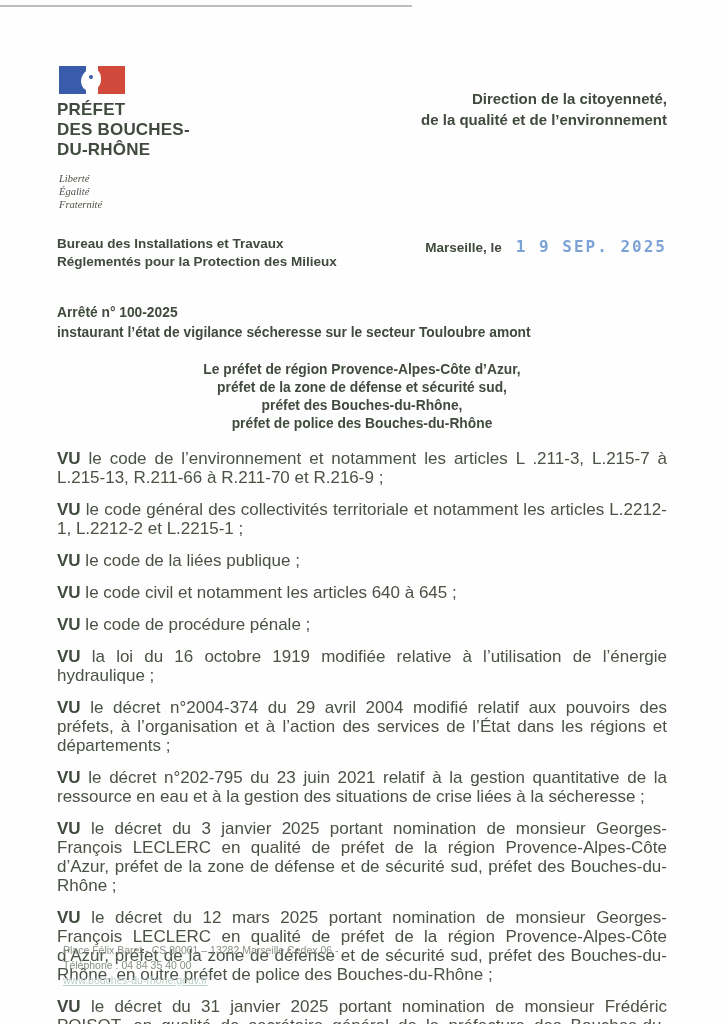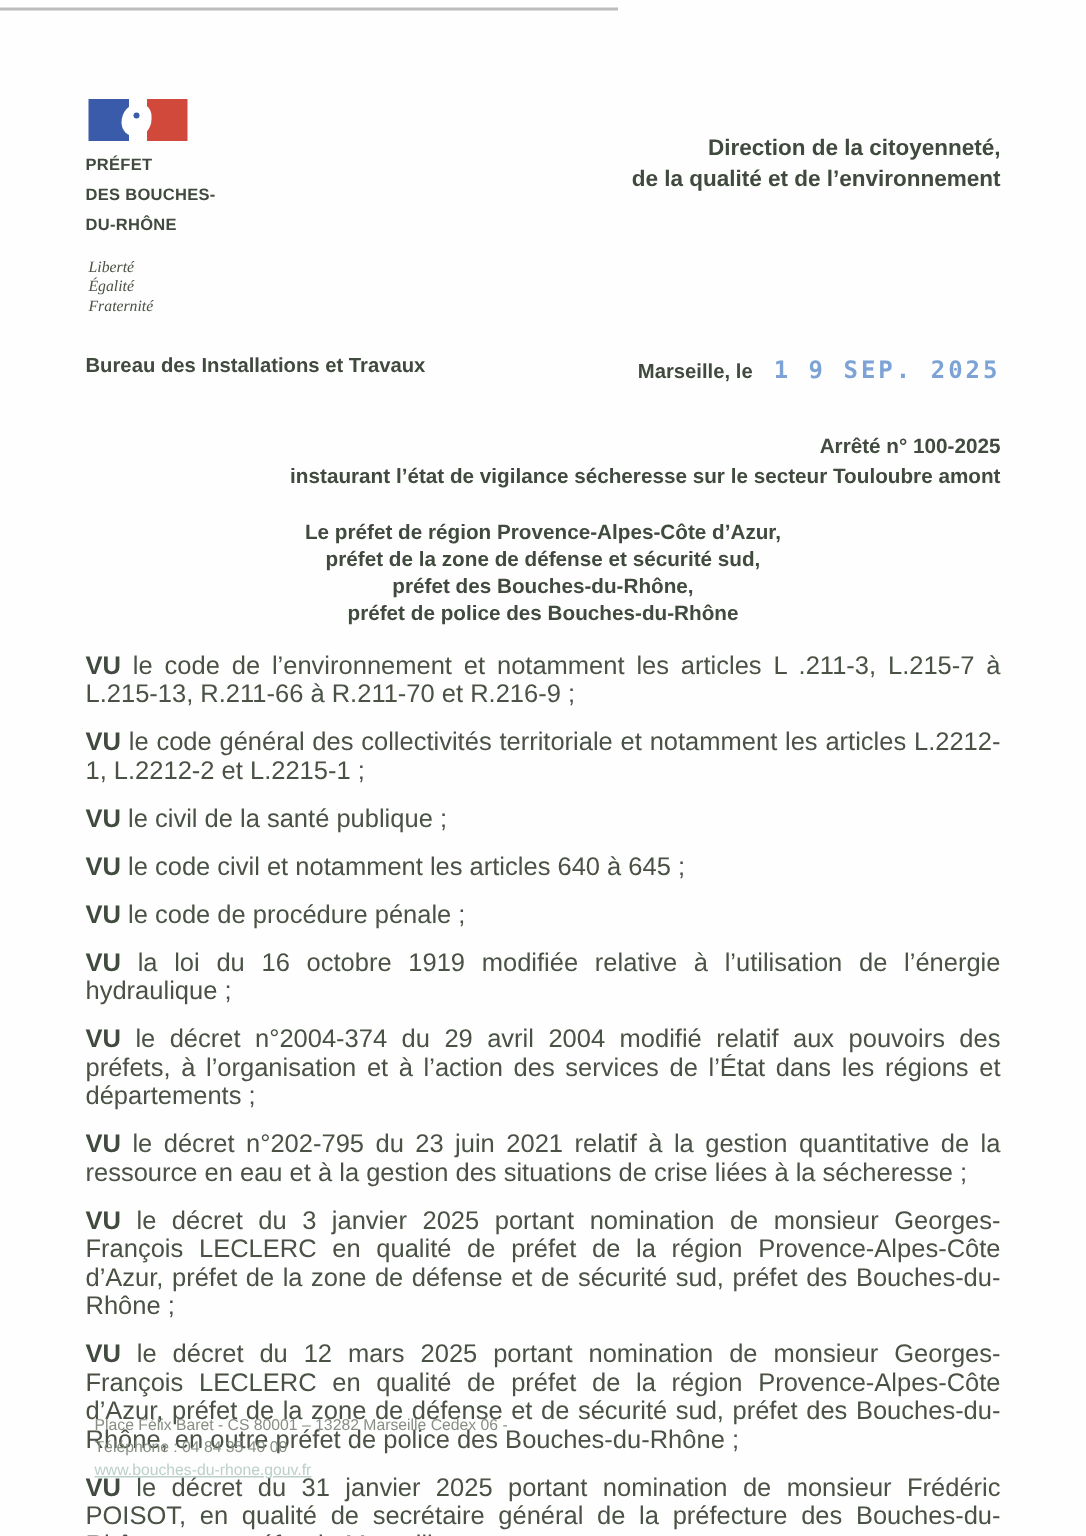--- a/index.html
+++ b/index.html
@@ -45,21 +45,21 @@
     border-radius:60% 40% 55% 45%;
     background:#fff;
   }
   .flag .marianne-dot{
     position:absolute;left:30px;top:9px;width:4px;height:4px;border-radius:50%;
     background:var(--flag-blue);
   }
   .agency{
     margin-top:6px;
     font-weight:bold;
-    font-size:11px;line-height:20px;
+    font-size:17px;line-height:20px;
     letter-spacing:.2px;
     color:var(--ink-bold);
   }
   .motto{
     margin-top:12px;
     font-family:"Liberation Serif", serif;
     font-style:italic;
     font-size:10.5px;line-height:13px;
     color:var(--ink);
     padding-left:2px;
@@ -84,21 +84,21 @@
   .stamp{
     font-family:"DejaVu Sans Mono", monospace;
     font-size:16px;font-weight:bold;
     letter-spacing:2px;
     color:var(--stamp-blue);
     white-space:nowrap;
   }
   
   .doc-title{
     margin-top:32px;
-    text-align:right;
+    text-align:left;
     font-weight:bold;
     font-size:13.8px;line-height:20px;
     color:var(--ink-bold);
   }
   .authority{
     margin-top:18px;
     text-align:center;
     font-weight:bold;
     font-size:13.8px;line-height:18px;
     color:var(--ink-bold);
@@ -160,20 +160,21 @@
       </div>
       <div class="direction">
         <div>Direction de la citoyenneté,</div>
         <div>de la qualité et de l’environnement</div>
       </div>
     </div>
 
     <div class="bureau-row">
       <div class="bureau">
         <div>Bureau des Installations et Travaux</div>
+        <div>Réglementés pour la Protection des Milieux</div>
       </div>
       <div class="dateline">
         <span class="place">Marseille, le</span>
         <span class="stamp">1 9 SEP. 2025</span>
       </div>
     </div>
 
     <div class="doc-title">
       <div>Arrêté n° 100-2025</div>
       <div>instaurant l’état de vigilance sécheresse sur le secteur Touloubre amont</div>
@@ -182,21 +183,21 @@
     <div class="authority">
       <div>Le préfet de région Provence-Alpes-Côte d’Azur,</div>
       <div>préfet de la zone de défense et sécurité sud,</div>
       <div>préfet des Bouches-du-Rhône,</div>
       <div>préfet de police des Bouches-du-Rhône</div>
     </div>
 
     <div class="body-text">
       <p class="vu-para"><span class="vu">VU</span> <span>le code de l’environnement et notamment les articles L .211-3, L.215-7 à L.215-13, R.211-66 à R.211-70 et R.216-9 ;</span></p>
       <p class="vu-para"><span class="vu">VU</span> <span>le code général des collectivités territoriale et notamment les articles L.2212-1, L.2212-2 et L.2215-1 ;</span></p>
-      <p class="vu-para"><span class="vu">VU</span> <span>le civil de la santé publique ;</span></p>
+      <p class="vu-para"><span class="vu">VU</span> <span>le code de la liées publique ;</span></p>
       <p class="vu-para"><span class="vu">VU</span> <span>le code civil et notamment les articles 640 à 645 ;</span></p>
       <p class="vu-para"><span class="vu">VU</span> <span>le code de procédure pénale ;</span></p>
       <p class="vu-para"><span class="vu">VU</span> <span>la loi du 16 octobre 1919 modifiée relative à l’utilisation de l’énergie hydraulique ;</span></p>
       <p class="vu-para"><span class="vu">VU</span> <span>le décret n°2004-374 du 29 avril 2004 modifié relatif aux pouvoirs des préfets, à l’organisation et à l’action des services de l’État dans les régions et départements ;</span></p>
       <p class="vu-para"><span class="vu">VU</span> <span>le décret n°202-795 du 23 juin 2021 relatif à la gestion quantitative de la ressource en eau et à la gestion des situations de crise liées à la sécheresse ;</span></p>
       <p class="vu-para"><span class="vu">VU</span> <span>le décret du 3 janvier 2025 portant nomination de monsieur Georges-François LECLERC en qualité de préfet de la région Provence-Alpes-Côte d’Azur, préfet de la zone de défense et de sécurité sud, préfet des Bouches-du-Rhône ;</span></p>
       <p class="vu-para"><span class="vu">VU</span> <span>le décret du 12 mars 2025 portant nomination de monsieur Georges-François LECLERC en qualité de préfet de la région Provence-Alpes-Côte d’Azur, préfet de la zone de défense et de sécurité sud, préfet des Bouches-du-Rhône, en outre préfet de police des Bouches-du-Rhône ;</span></p>
       <p class="vu-para"><span class="vu">VU</span> <span>le décret du 31 janvier 2025 portant nomination de monsieur Frédéric POISOT, en qualité de secrétaire général de la préfecture des Bouches-du-Rhône, sous-préfet de Marseille ;</span></p>
     </div>
 

